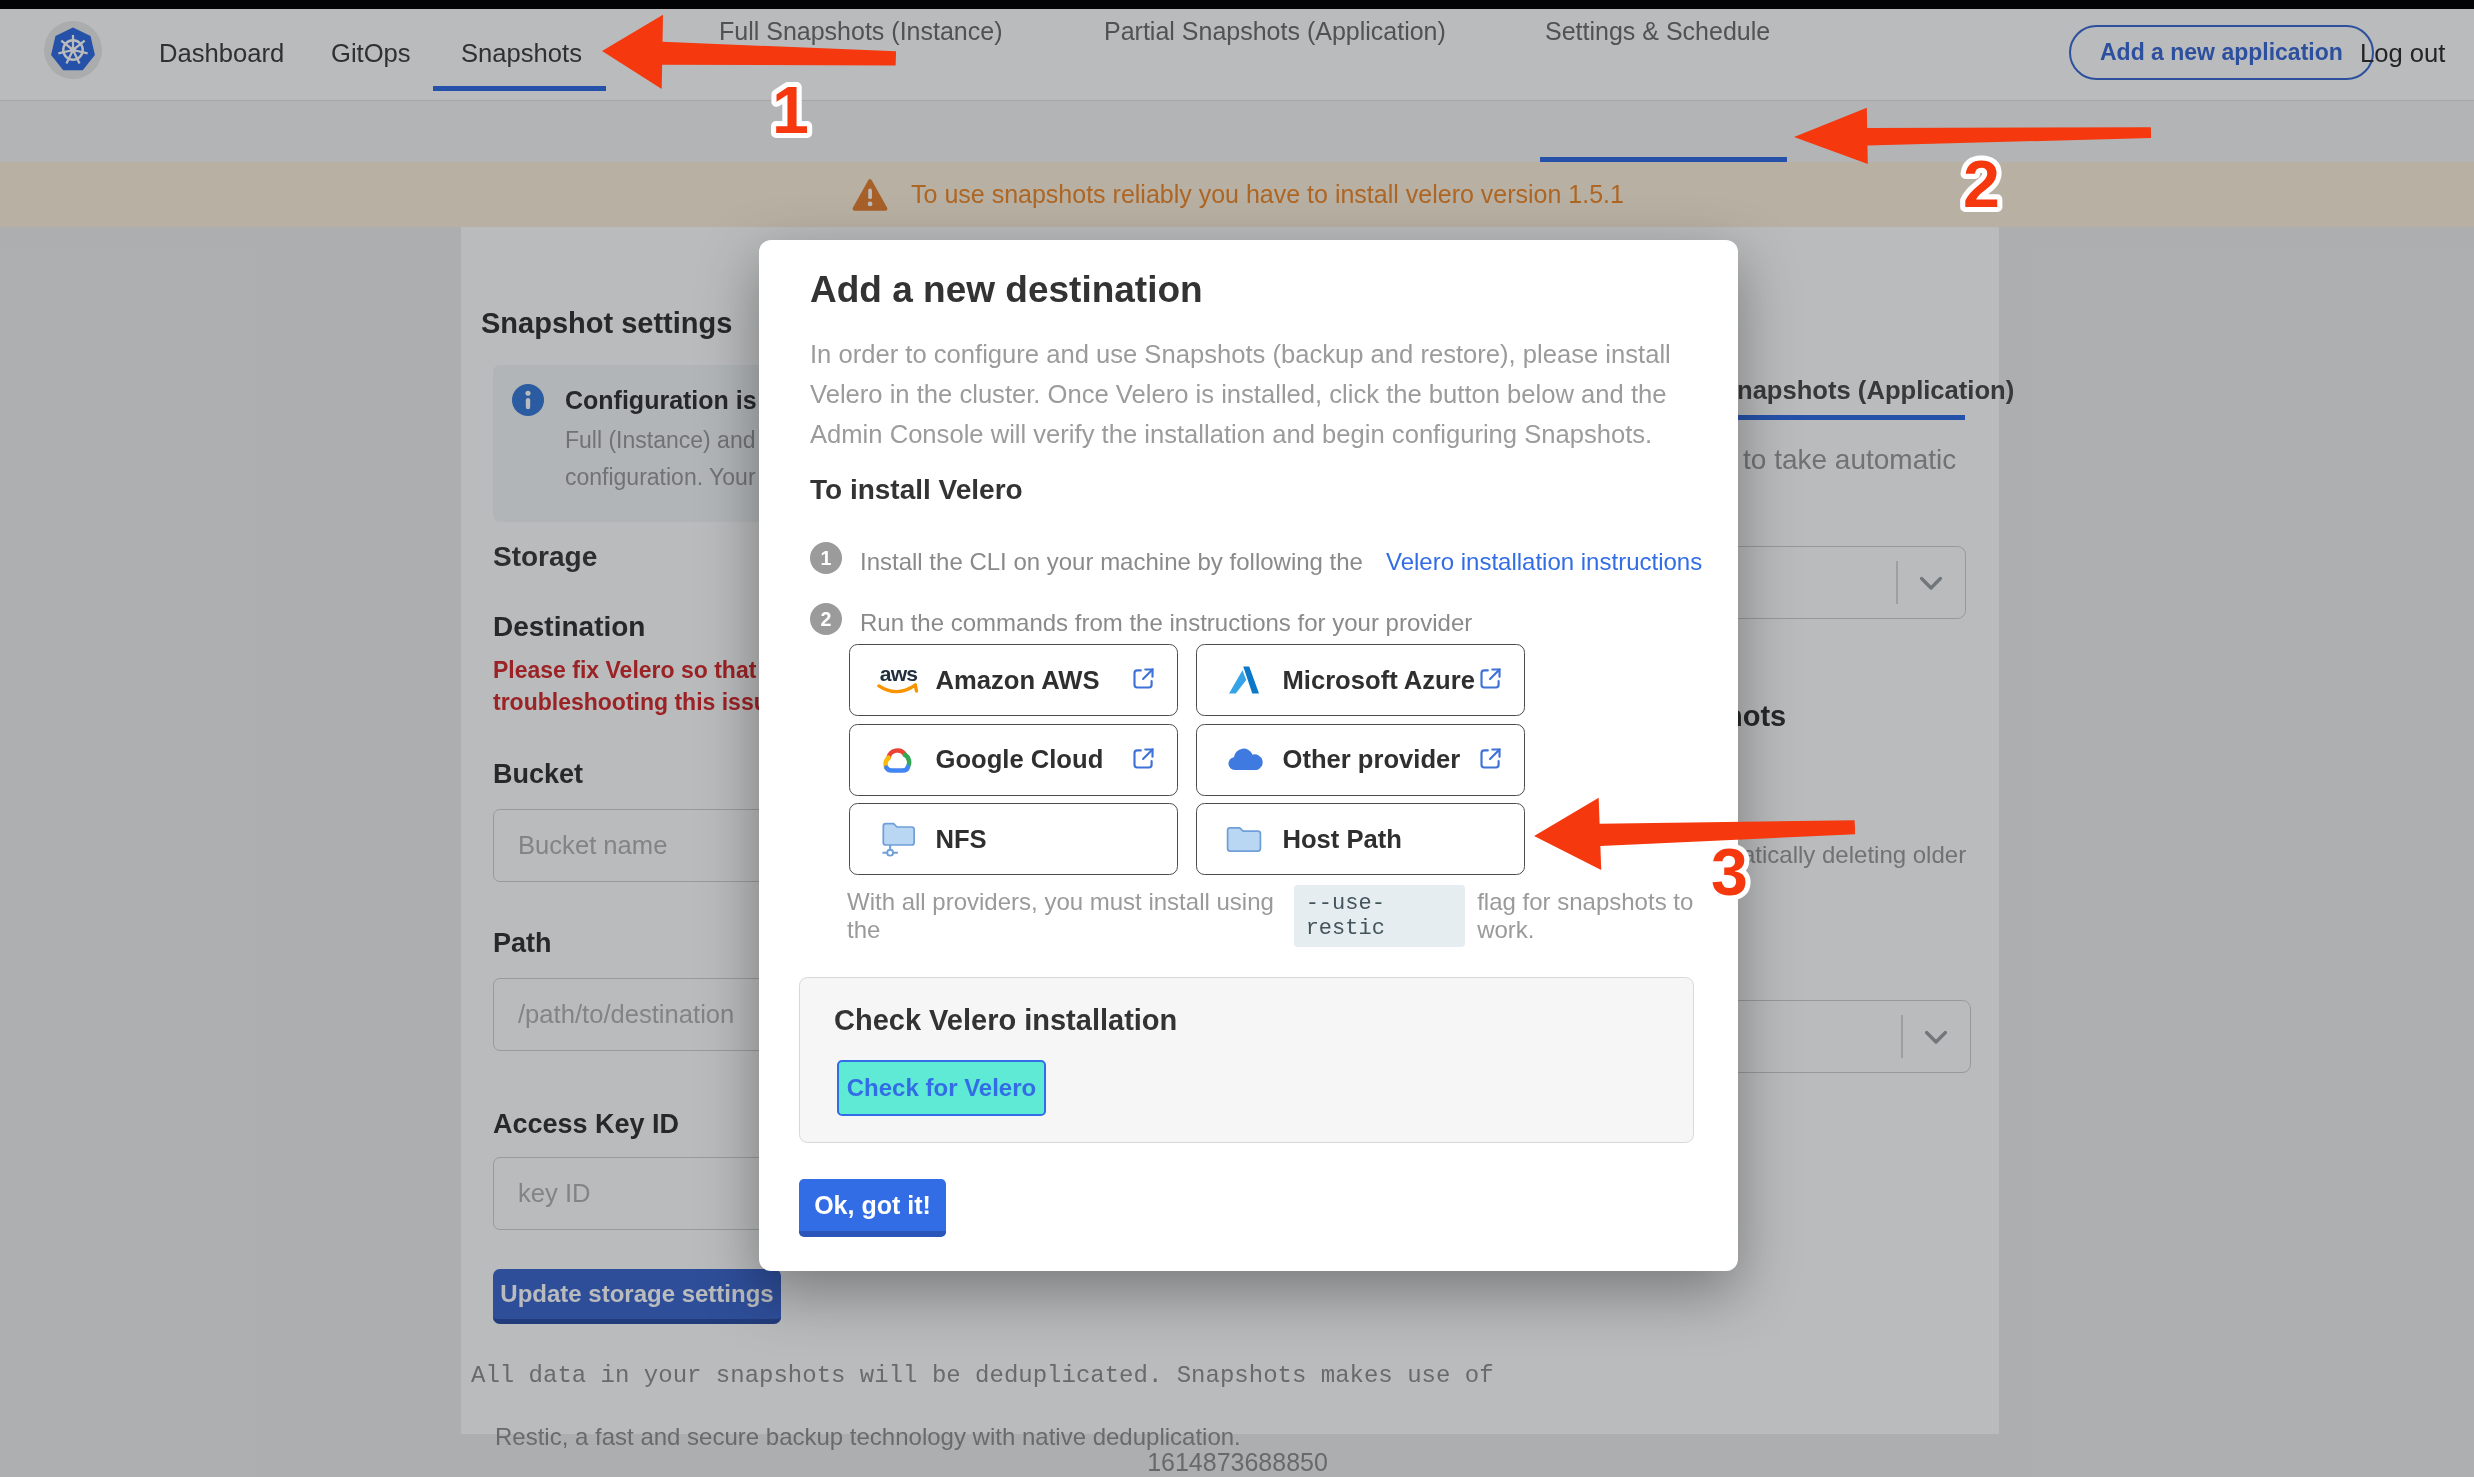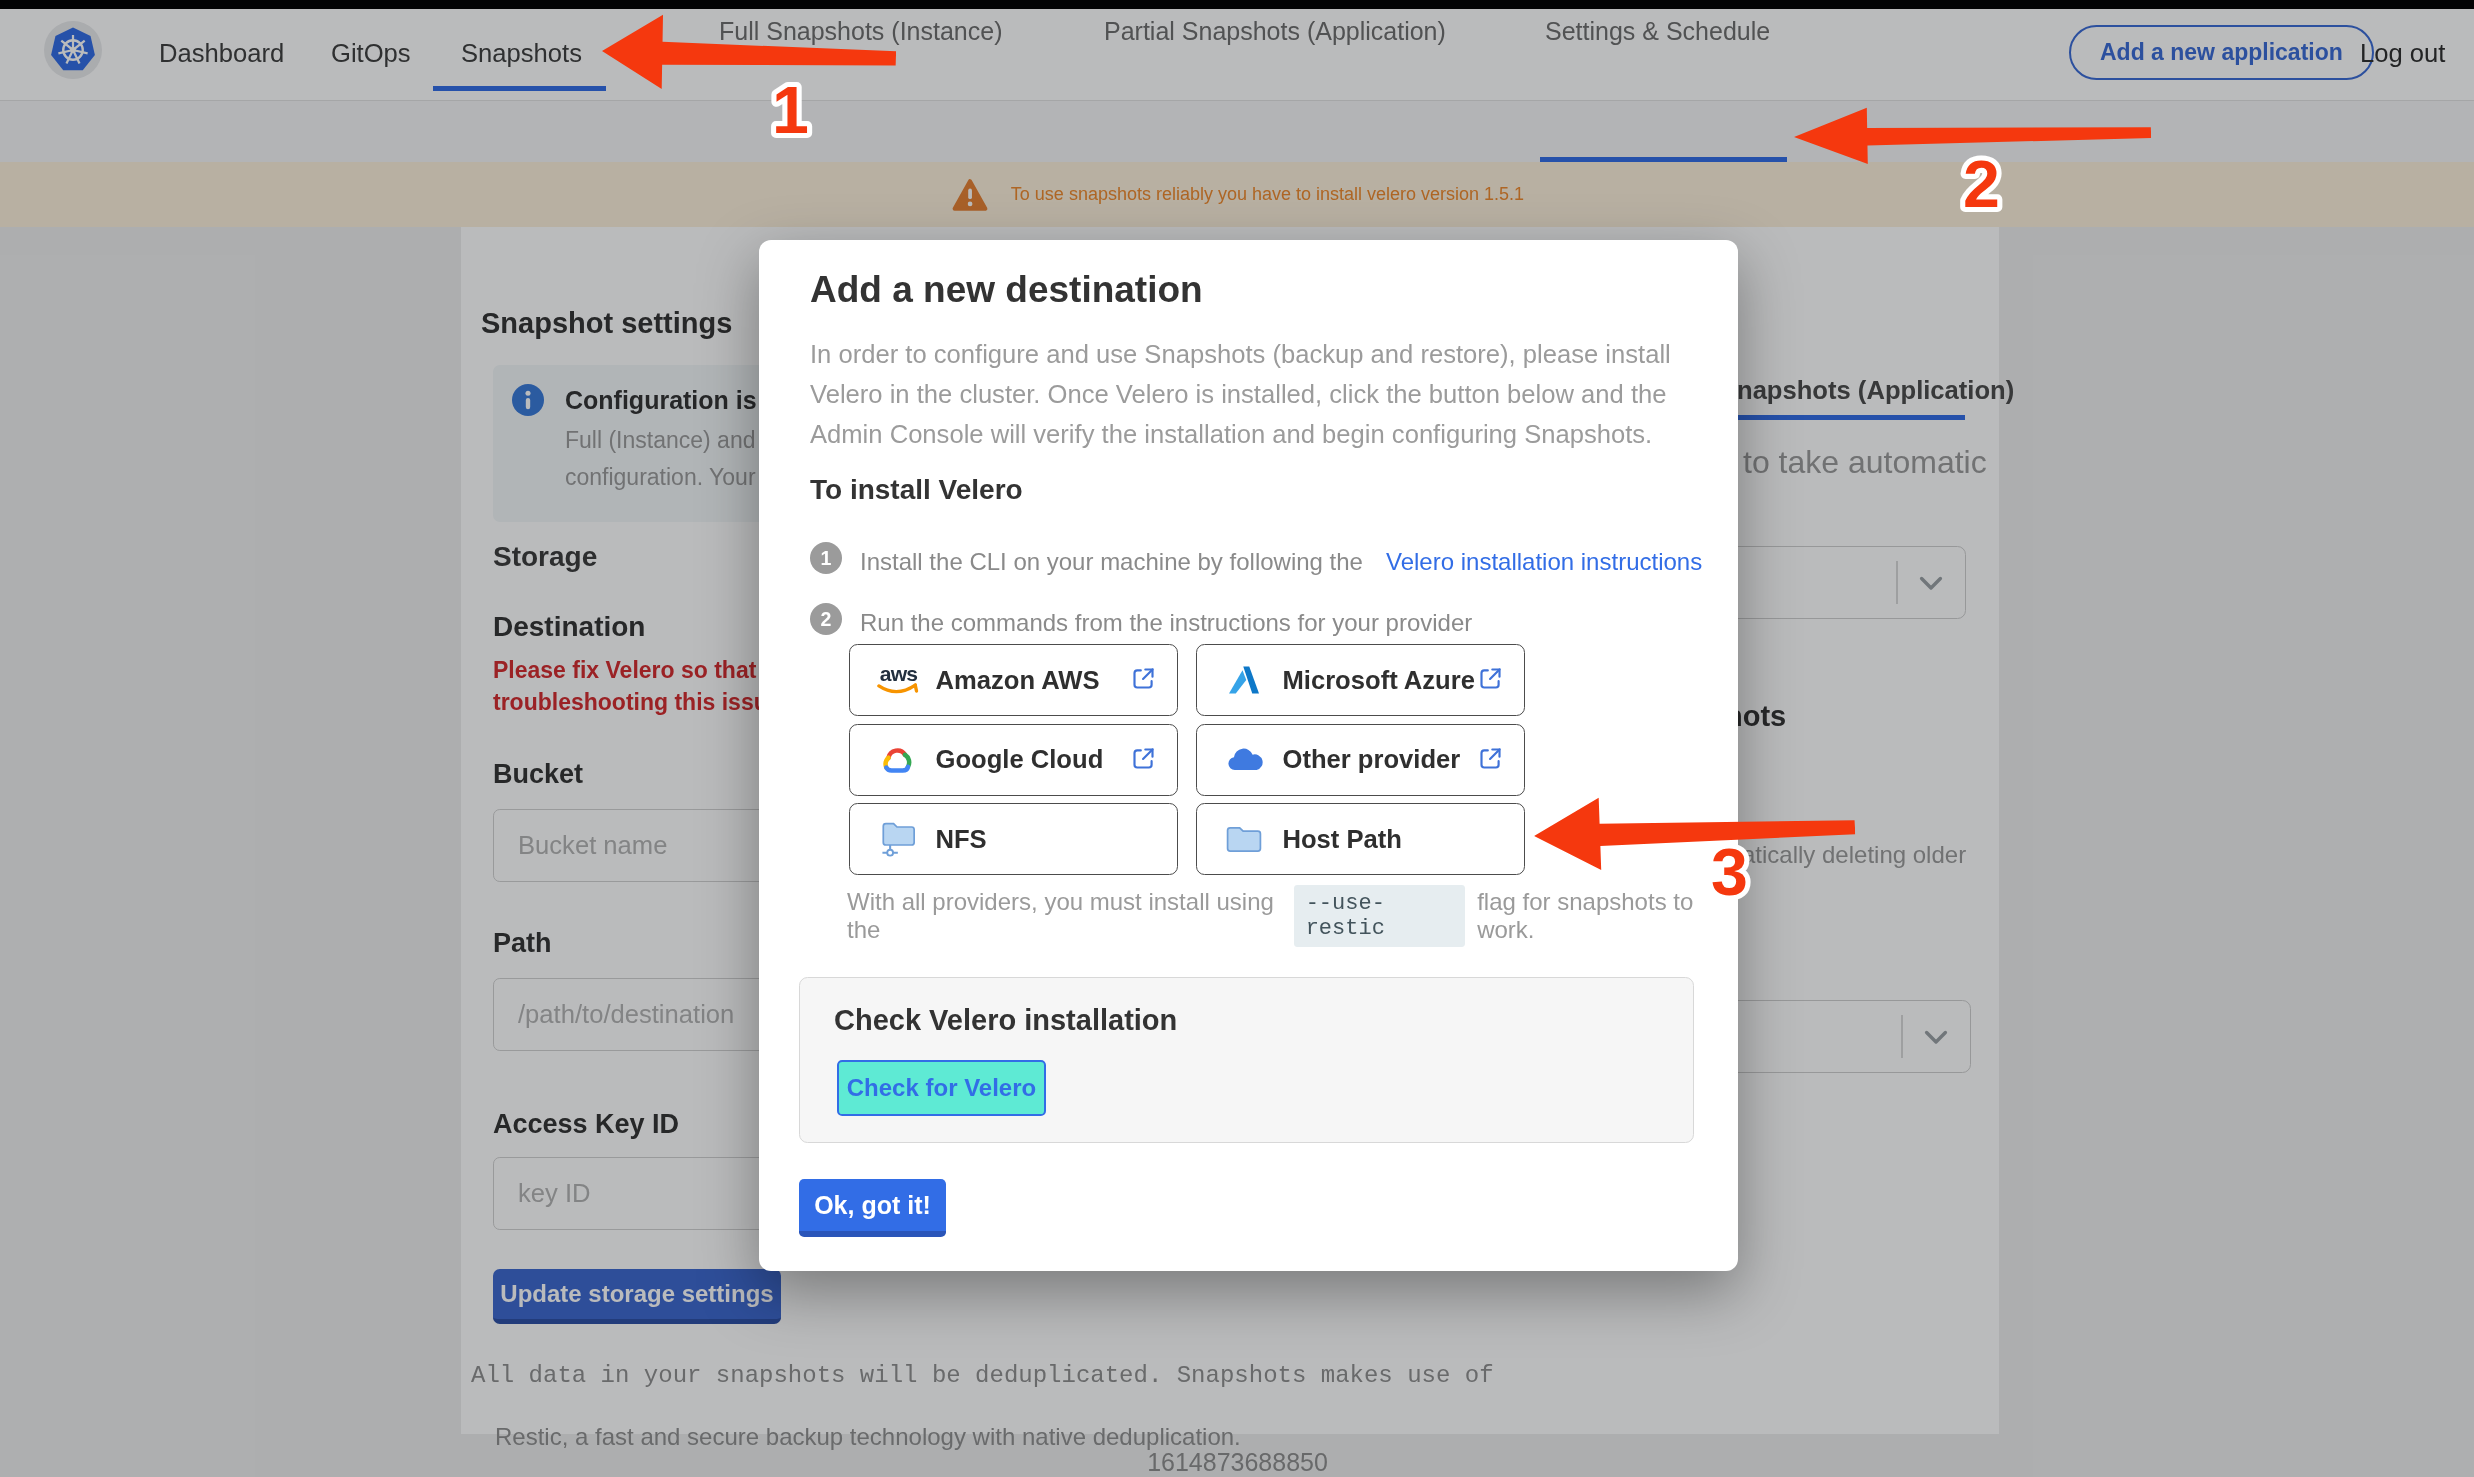--- a/index.html
+++ b/index.html
@@ -23,21 +23,21 @@
   
   #subnav{left:0;top:101px;width:2475px;height:61px;background:#f5f6f7;}
   .subtab{top:17px;font-size:25px;color:#6e6e6e;}
   #tab-full{left:719px;}
   #tab-partial{left:1104px;}
   #tab-settings{left:1545px;}
   #subnav-underline{left:1540px;top:157px;width:247px;height:5.1px;background:#326de6;}
 
   
   #banner{left:0;top:162px;width:2475px;height:65px;background:#fdf0db;display:flex;align-items:center;justify-content:center;gap:22px;}
-  #banner-text{font-size:18px;color:#ef8a2e;}
+  #banner-text{font-size:25px;color:#ef8a2e;}
 
   
   #card{left:461px;top:227px;width:1538px;height:1207px;background:#ffffff;}
 
   
   #ss-title{left:481px;top:307px;font-size:29px;font-weight:bold;color:#343434;}
   #infobox{left:493px;top:365px;width:744px;height:157px;background:#f3f7f9;border-radius:6.8px;}
   #info-icon{left:512px;top:384px;}
   #info-title{left:565px;top:386px;font-size:25px;font-weight:bold;color:#333;}
   #info-l1{left:565px;top:427px;font-size:23px;color:#9a9a9a;}
@@ -58,21 +58,21 @@
   #btn-update{left:493px;top:1269px;width:288px;height:55px;background:#3e68cf;border-bottom:5.1px solid #2d4fa5;
               border-radius:6.8px;display:flex;align-items:center;justify-content:center;
               font-size:24px;font-weight:bold;color:#fff;box-sizing:border-box;}
   .fnote{font-size:24px;color:#8f8f8f;}
   #fn1{left:471px;top:1362px;font-family:Liberation Mono, monospace;}
   #fn2{left:495px;top:1401px;margin-top:22px;}
 
   
   #rtab{left:1737px;top:376px;font-size:25.6px;font-weight:600;color:#4c4c4c;white-space:nowrap;}
   #rtab-line{left:1690px;top:415px;width:275px;height:5.1px;background:#326de6;}
-  #rauto{left:1743px;top:444px;font-size:32px;color:#9a9a9a;white-space:nowrap;}
+  #rauto{left:1743px;top:444px;font-size:28px;color:#9a9a9a;white-space:nowrap;}
   .dd{left:1621px;height:73px;box-sizing:border-box;border:1.7px solid #cfcfcf;border-radius:8.5px;background:#fff;}
   #dd1{top:546px;width:345px;}
   #dd2{top:1000px;width:350px;}
   .dd .dd-div{position:absolute;right:67px;top:13.7px;bottom:13.7px;width:1.7px;background:#d8d8d8;}
   .dd .dd-chev{position:absolute;right:22px;top:29px;}
   #rhots{left:1725px;top:700px;font-size:29px;font-weight:bold;color:#343434;}
   #rdel{left:1722px;top:841px;font-size:24px;color:#9a9a9a;white-space:nowrap;}
 
   
   #footer-ts{left:0;top:1448px;width:2475px;text-align:center;font-size:25px;color:#8e8e8e;}

